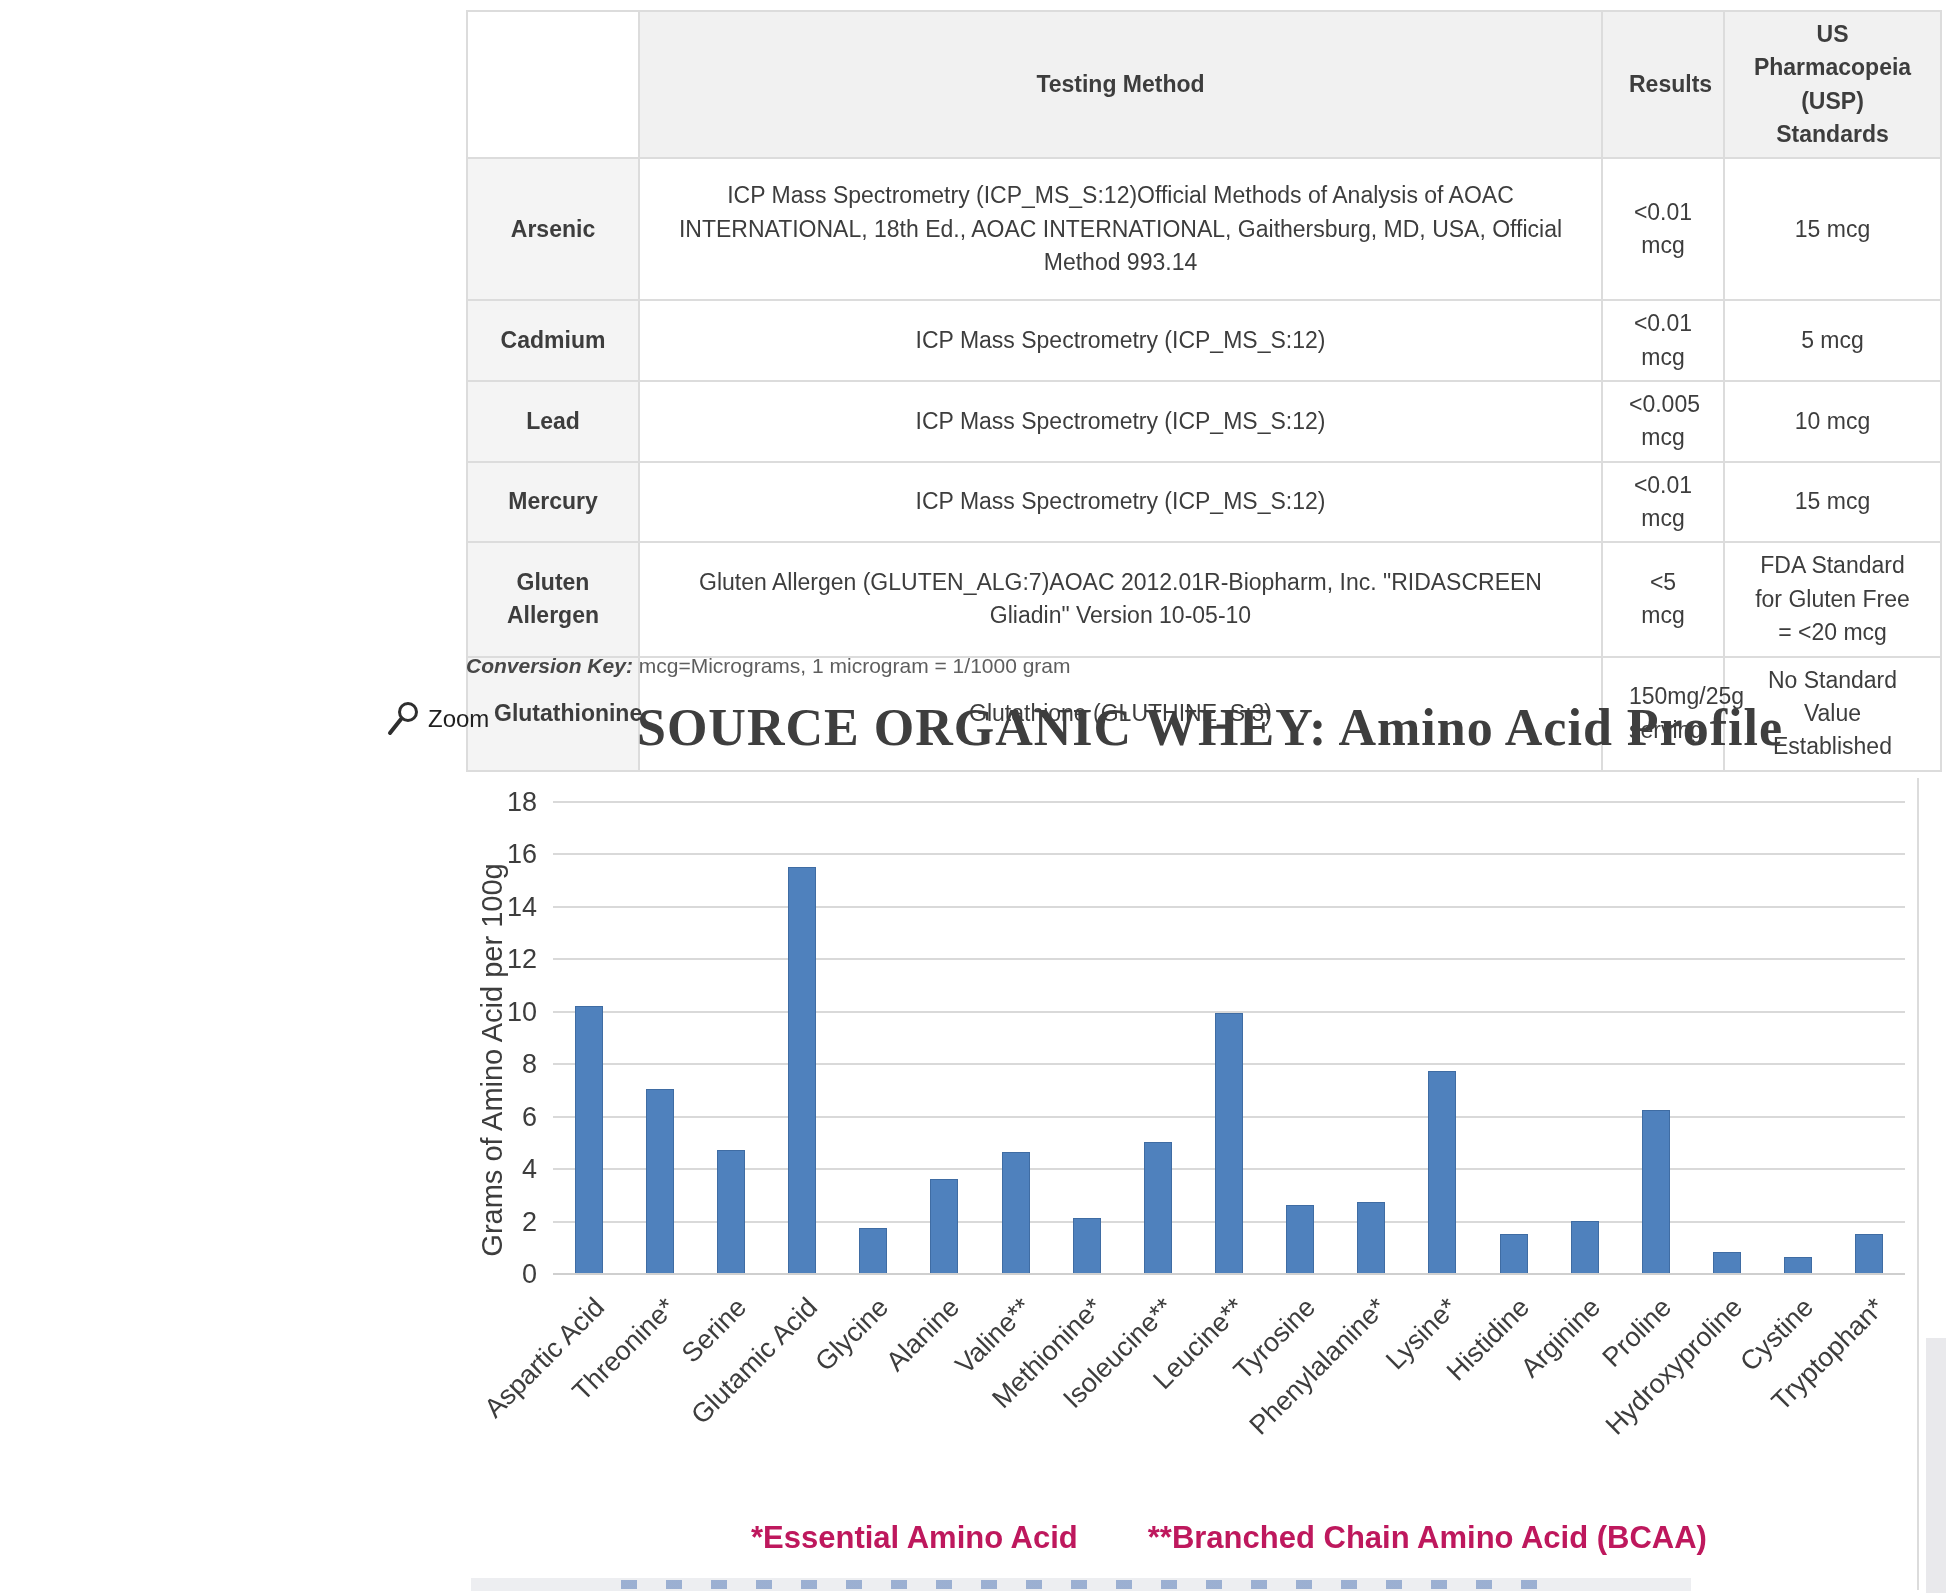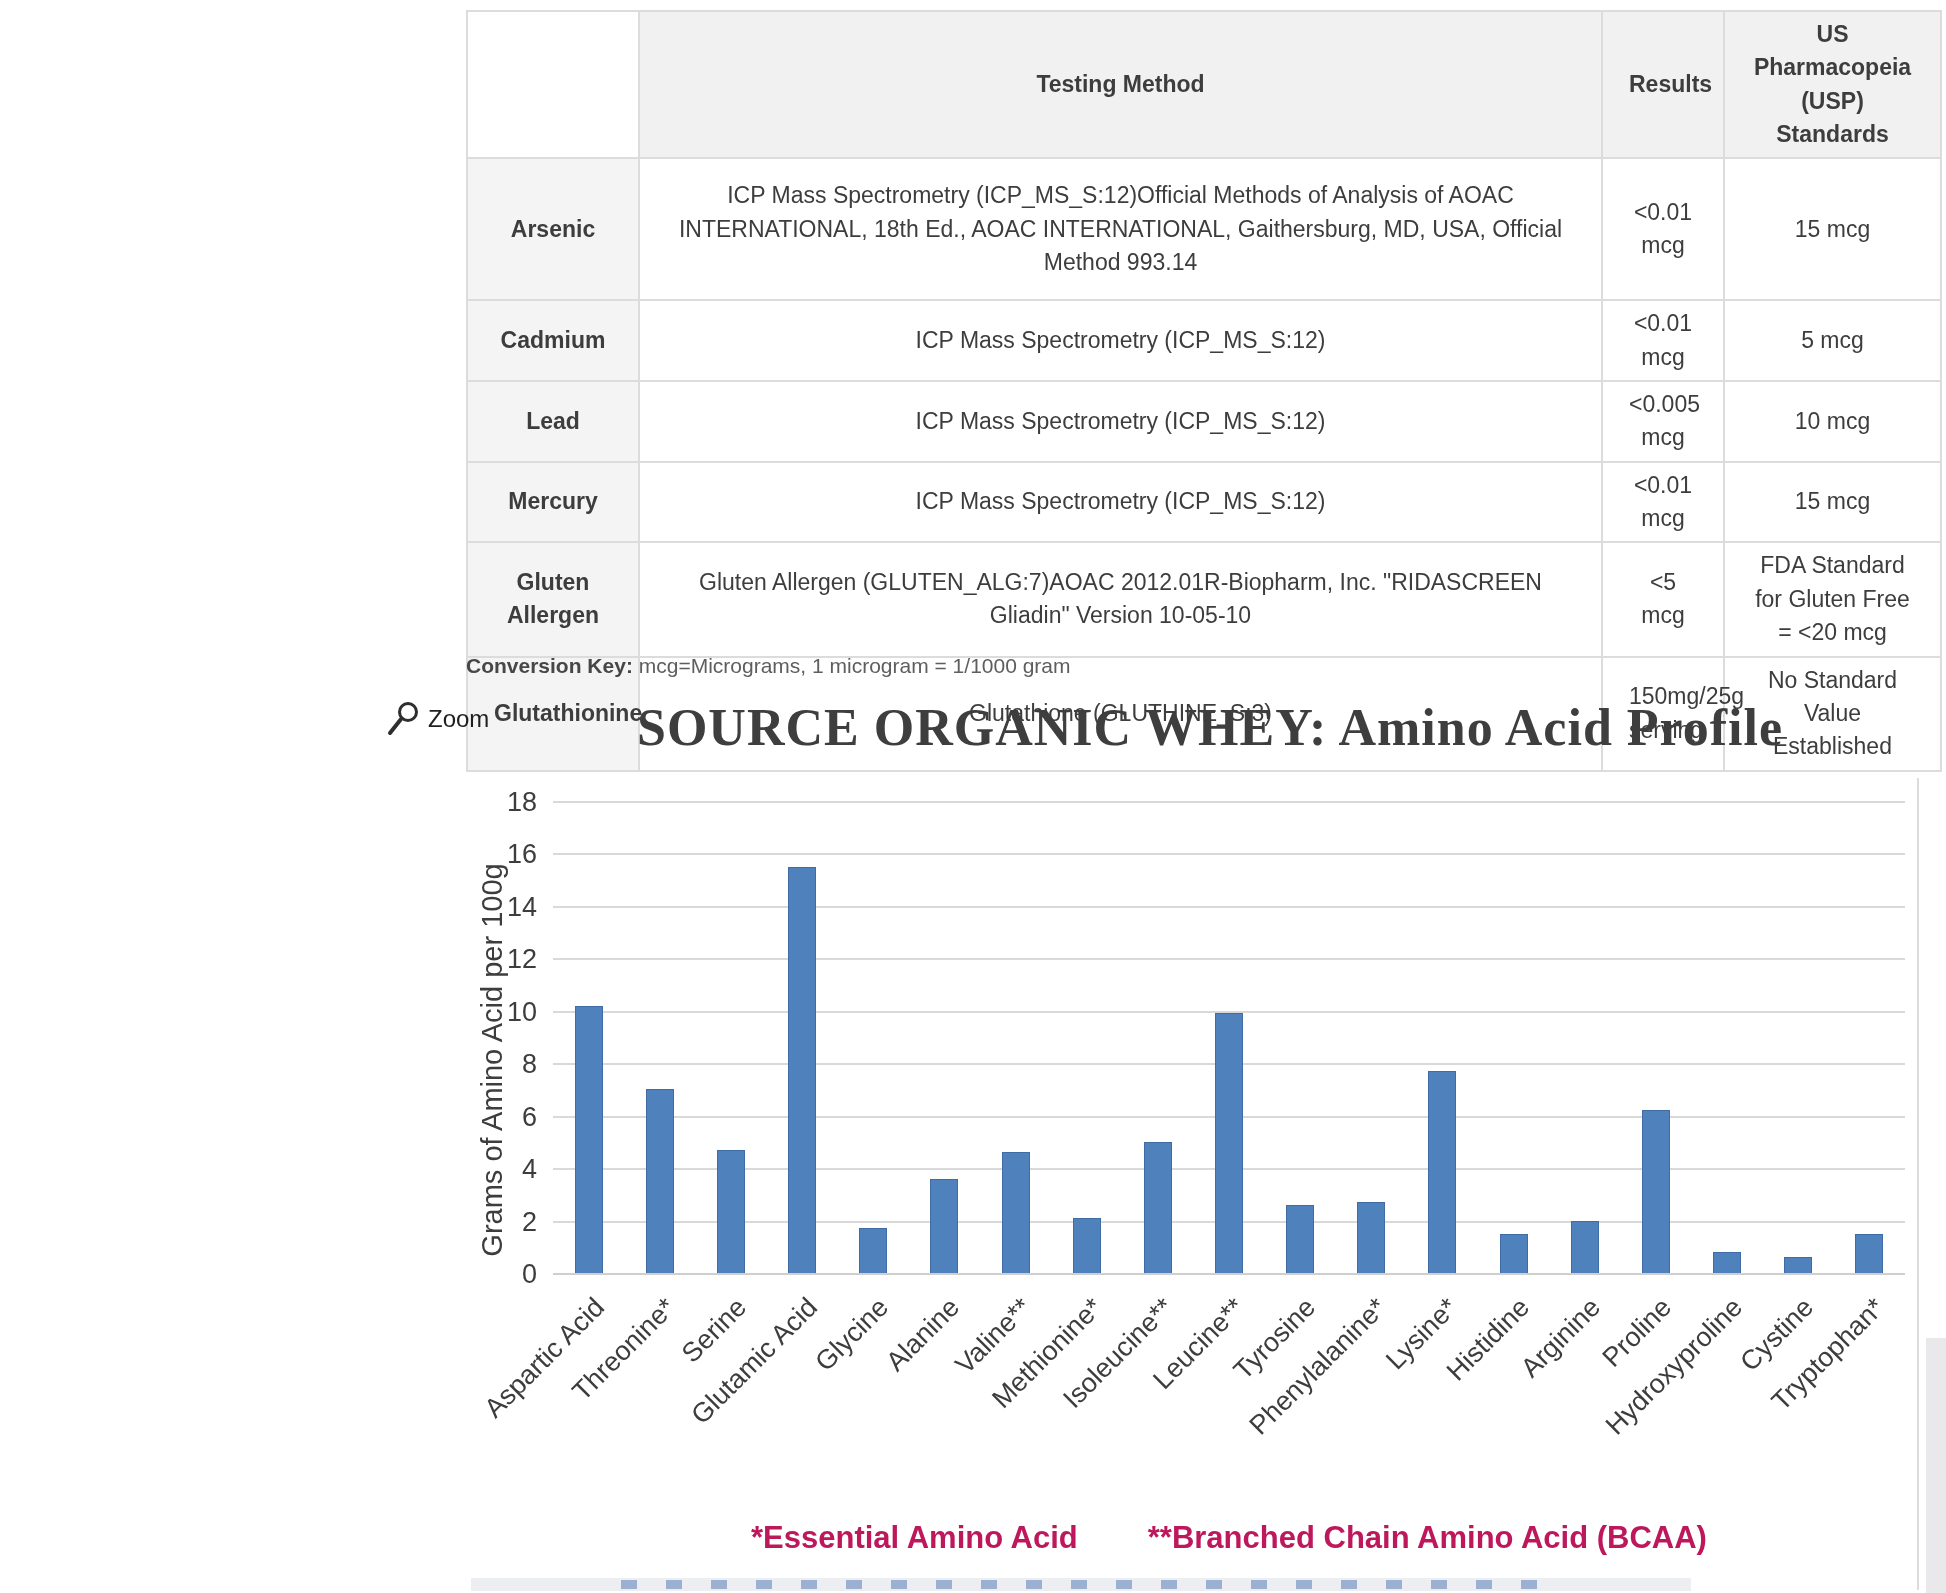--- a/index.html
+++ b/index.html
@@ -11,21 +11,21 @@
                 table-layout:fixed;font-size:23px;color:#3d3d3d;}
   .metals-table th,.metals-table td{border:2px solid #dcdcdc;text-align:center;vertical-align:middle;
                 padding:6px 26px;line-height:1.45;box-sizing:border-box;}
   .metals-table thead th{background:#f1f1f1;font-weight:700;height:80px;}
   .metals-table thead th.corner{background:#ffffff;}
   .metals-table td.rowlabel{background:#f4f4f4;font-weight:600;}
   .metals-table td.method{padding:20px 30px;}
 
   
   .conversion-key{position:absolute;left:466px;top:654px;font-size:21px;color:#5e5e5e;}
-  .conversion-key b{color:#474747;}
+  .conversion-key b{color:#474747;font-style:italic;}
 
   
   .zoom-btn{position:absolute;left:385px;top:700px;display:flex;align-items:center;gap:7px;cursor:pointer;}
   .zoom-btn svg{display:block;}
   .zoom-btn .zoom-txt{font-size:24px;color:#1f1f1f;}
 
   
   .chart-title{position:absolute;left:520px;top:698px;width:1380px;text-align:center;
                font-family:"Liberation Serif",serif;font-weight:700;font-size:52px;color:#3e3e3e;
                letter-spacing:1px;white-space:nowrap;}

